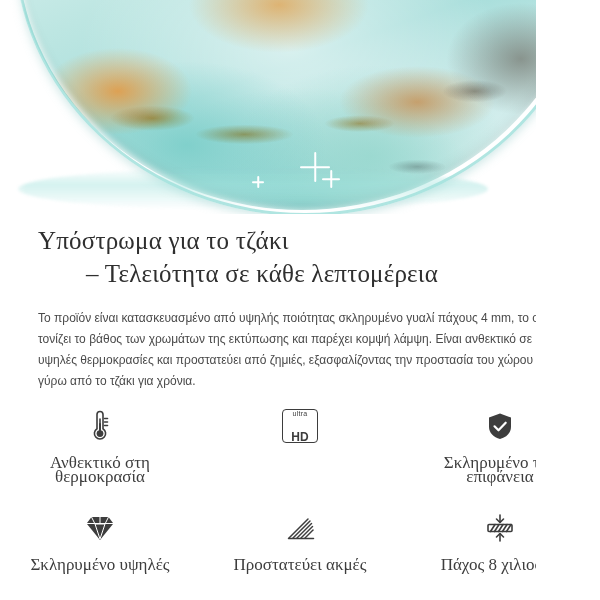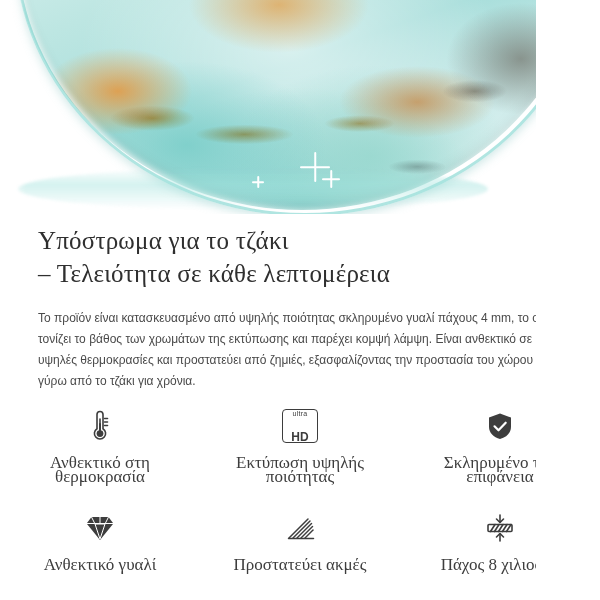--- a/index.html
+++ b/index.html
@@ -127,21 +127,21 @@
   }
   .headline {
     margin: 0 38px;
     font-family: "Liberation Serif", serif;
     font-size: 25px;
     line-height: 33px;
     color: #2f2f2f;
     font-weight: 400;
     letter-spacing: 0.2px;
   }
-  .headline .line2 { display: block; }
+  .headline .line2 { display: block; margin-left: 48px; }
   .body-copy {
     margin: 18px 36px 0 38px;
     font-family: "Liberation Sans", sans-serif;
     font-size: 12px;
     line-height: 21px;
     color: #4a4a4a;
     max-width: 528px;
   }
 
   
@@ -244,21 +244,20 @@
       <div class="feature-label">Ανθεκτικό στη θερμοκρασία</div>
     </div>
 
     <div class="feature">
       <div class="feature-icon">
         <div class="ultrahd-box">
           <span class="u1">ultra</span>
           <span class="u2">HD</span>
         </div>
       </div>
-      <div class="feature-label">Εκτύπωση υψηλής ποιότητας</div>
     </div>
 
     <div class="feature">
       <div class="feature-icon">
         <svg width="40" height="40" viewBox="0 0 40 40" aria-hidden="true">
           <path d="M20 7.5l11 4v9.2c0 6.3-4.6 10.6-11 12.3-6.4-1.7-11-6-11-12.3V11.5z" fill="#3d3d3d"></path>
           <path d="M14.5 20.3l4 4 7.2-7.6" fill="none" stroke="#ffffff" stroke-width="2.2" stroke-linecap="round" stroke-linejoin="round"></path>
         </svg>
       </div>
       <div class="feature-label">Σκληρυμένο την επιφάνεια</div>
@@ -272,21 +271,21 @@
             <path d="M11.5 9h17l4.5 6H7z"></path>
           </g>
           <g stroke="#ffffff" stroke-width="1" fill="none">
             <path d="M11.5 9L15 16l5 15"></path>
             <path d="M28.5 9L25 16l-5 15"></path>
             <path d="M15 16h10"></path>
             <path d="M20 9v7"></path>
           </g>
         </svg>
       </div>
-      <div class="feature-label">Ανθεκτικό γυαλί</div>
+      <div class="feature-label">Σκληρυμένο υψηλές</div>
     </div>
 
     <div class="feature">
       <div class="feature-icon">
         <svg width="40" height="40" viewBox="0 0 40 40" aria-hidden="true">
           <g fill="none" stroke="#3d3d3d" stroke-width="1.5" stroke-linecap="round">
             <path d="M9 30 L28 11"></path>
             <path d="M13 30 L30 13"></path>
             <path d="M17 30 L31.5 15.5"></path>
             <path d="M21 30 L32.5 18.5"></path>

